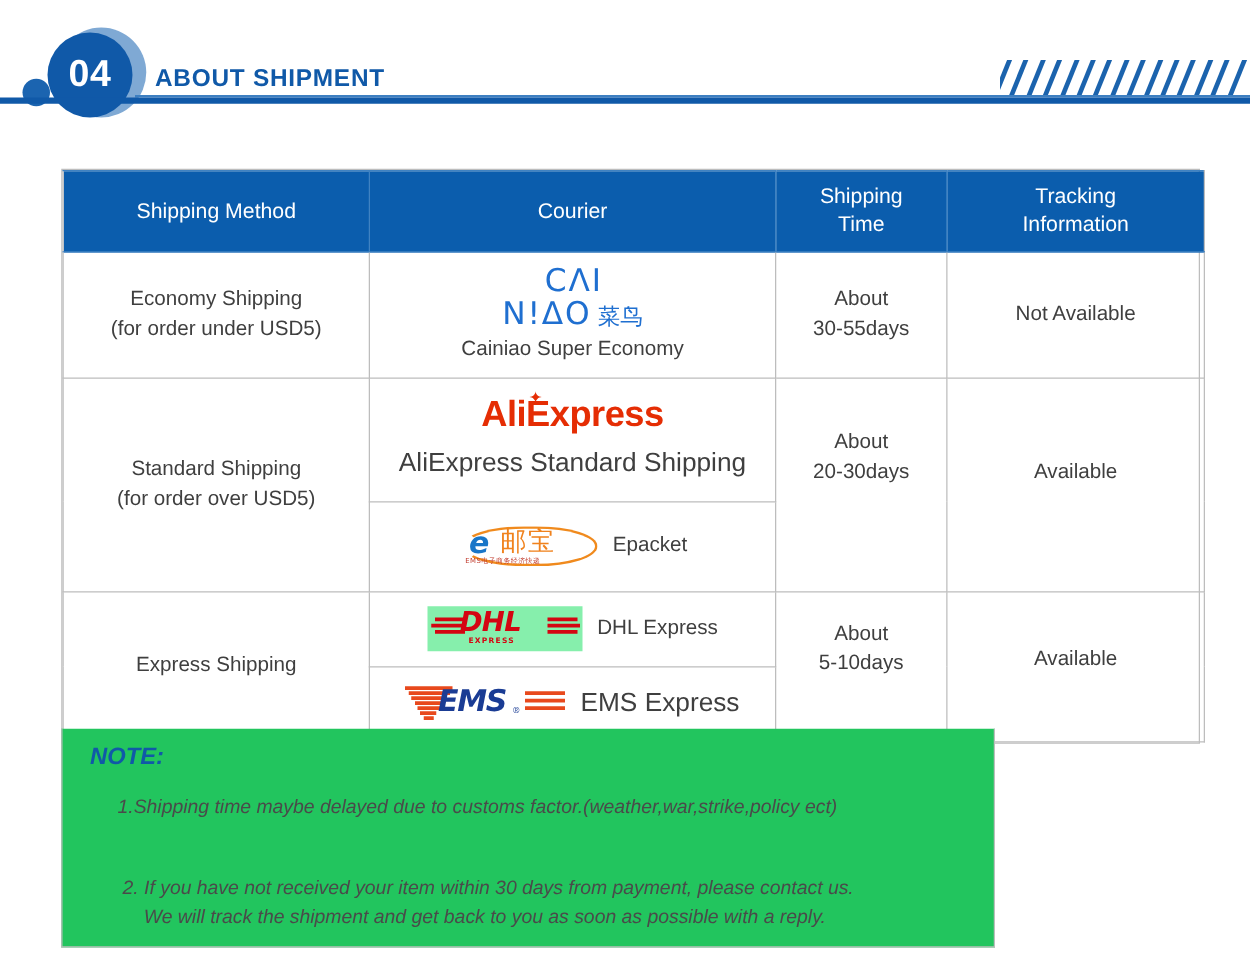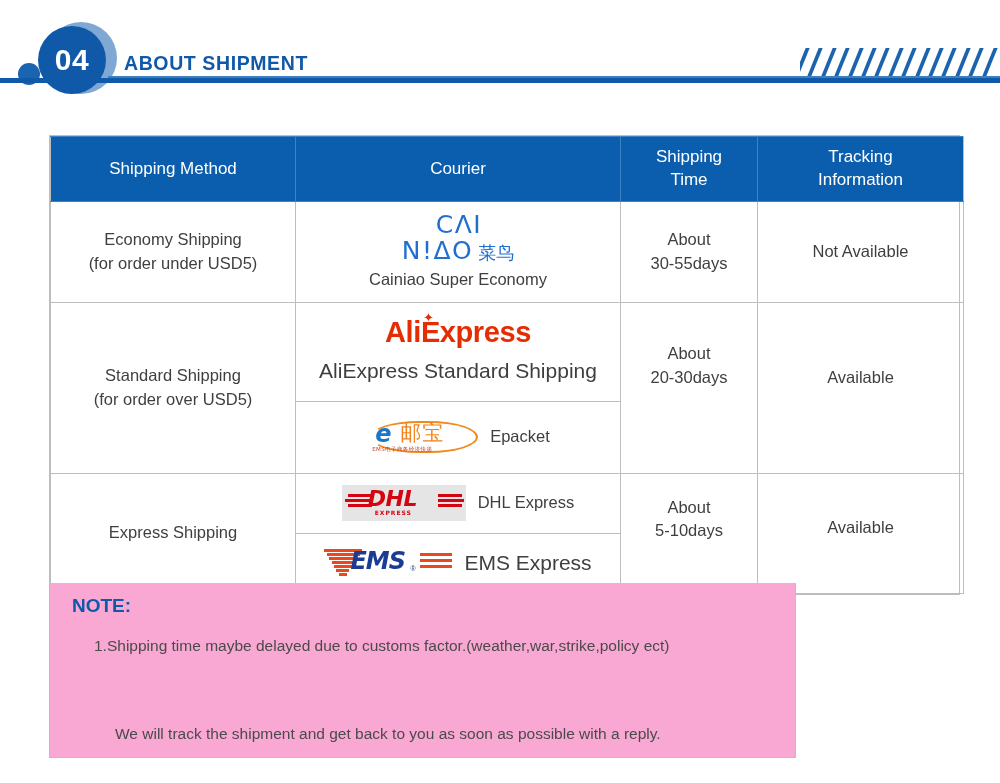--- a/index.html
+++ b/index.html
@@ -110,21 +110,21 @@
     font-family:"DejaVu Sans",sans-serif;letter-spacing:1px;line-height:1;
   }
   .ep-tiny{
     position:absolute;left:6px;top:27px;font-size:5.5px;color:#c0392b;letter-spacing:0.4px;
     font-family:"DejaVu Sans",sans-serif;white-space:nowrap;
   }
   .ep-sub{font-size:16.5px;color:#3f3f3f;}
 
   
   .dhl-logo{
-    position:relative;width:124px;height:36px;background:#e5e5e5;display:inline-block;
+    position:relative;width:124px;height:36px;background:#86efac;display:inline-block;
     vertical-align:middle;
   }
   .dhl-text{
     position:absolute;left:26px;top:3px;font-size:22px;font-weight:bold;font-style:italic;
     color:#d40511;letter-spacing:-0.5px;line-height:1;
     font-family:"DejaVu Sans",sans-serif;
   }
   .dhl-exp{
     position:absolute;left:33px;top:24px;font-size:6px;font-weight:bold;color:#d40511;
     letter-spacing:1px;font-family:"DejaVu Sans",sans-serif;
@@ -149,22 +149,23 @@
   .ems-reg{position:absolute;left:86px;top:18px;font-size:7px;color:#1a3c94;}
   .ems-bar{position:absolute;background:#e8491d;height:3px;left:96px;width:32px;}
   .ems-b1{top:7px;}
   .ems-b2{top:13px;}
   .ems-b3{top:19px;}
   .ems-sub{font-size:21px;color:#3f3f3f;}
 
   
   .note{
     position:absolute;left:49px;top:583px;width:747px;height:175px;
-    border:1px solid #bdbdbd;border-top:none;background:#f9a8d4;
+    border:1px solid #bdbdbd;border-top:none;background:#22c55e;
     box-sizing:border-box;
+    font-style:italic;
   }
   .note-title{
     position:absolute;left:22px;top:12px;font-size:19px;font-weight:bold;color:#1059a8;
   }
   .note-line{
     position:absolute;font-size:15.5px;color:#4a4a4a;line-height:1.55;white-space:nowrap;
   }
   .nl1{left:44px;top:51px;}
   .nl1b{left:62px;top:74px;}
   .nl2{left:48px;top:116px;}
@@ -322,14 +323,15 @@
         </div>
       </td>
     </tr>
   </tbody>
 </table>
 </div>
 
 <div class="note">
   <div class="note-title">NOTE:</div>
   <div class="note-line nl1">1.Shipping time maybe delayed due to customs factor.(weather,war,strike,policy ect)</div>
+  <div class="note-line nl2">2. If you have not received your item within 30 days from payment, please contact us.</div>
   <div class="note-line nl2b">We will track the shipment and get back to you as soon as possible with a reply.</div>
 </div>
 
 </body></html>

